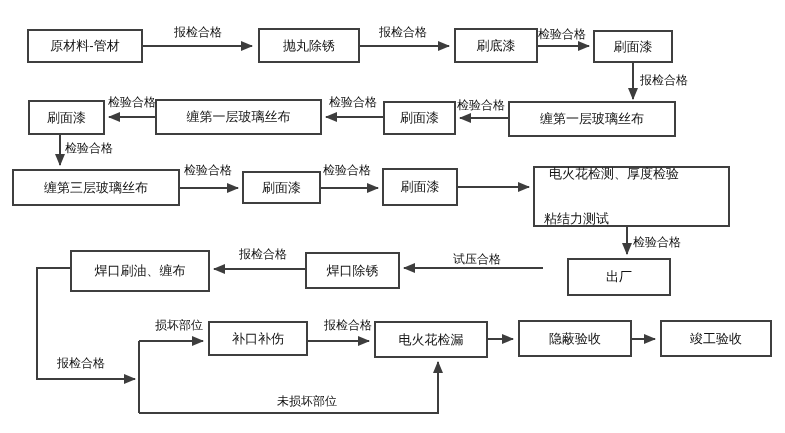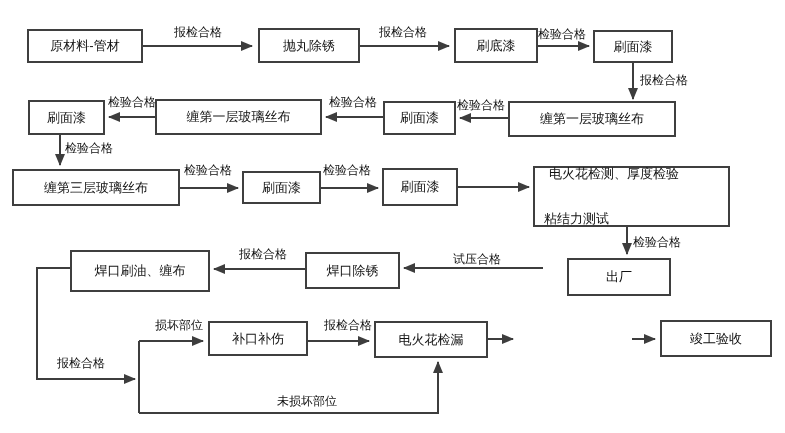--- a/index.html
+++ b/index.html
@@ -125,20 +125,23 @@
   <div class="node" style="left:305px;top:252px;width:95px;height:37px">
     <span>焊口除锈</span>
   </div>
 
   <div class="node" style="left:208px;top:321px;width:100px;height:35px">
     <span>补口补伤</span>
   </div>
   <div class="node" style="left:374px;top:321px;width:114px;height:37px">
     <span>电火花检漏</span>
   </div>
+  <div class="node" style="left:518px;top:320px;width:114px;height:37px">
+    <span>隐蔽验收</span>
+  </div>
   <div class="node" style="left:660px;top:320px;width:112px;height:37px">
     <span>竣工验收</span>
   </div>
 
   <span class="lbl" style="left:174px;top:24px">报检合格</span>
   <span class="lbl" style="left:379px;top:24px">报检合格</span>
   <span class="lbl" style="left:538px;top:26px">检验合格</span>
   <span class="lbl" style="left:640px;top:72px">报检合格</span>
   <span class="lbl" style="left:457px;top:97px">检验合格</span>
   <span class="lbl" style="left:329px;top:94px">检验合格</span>

